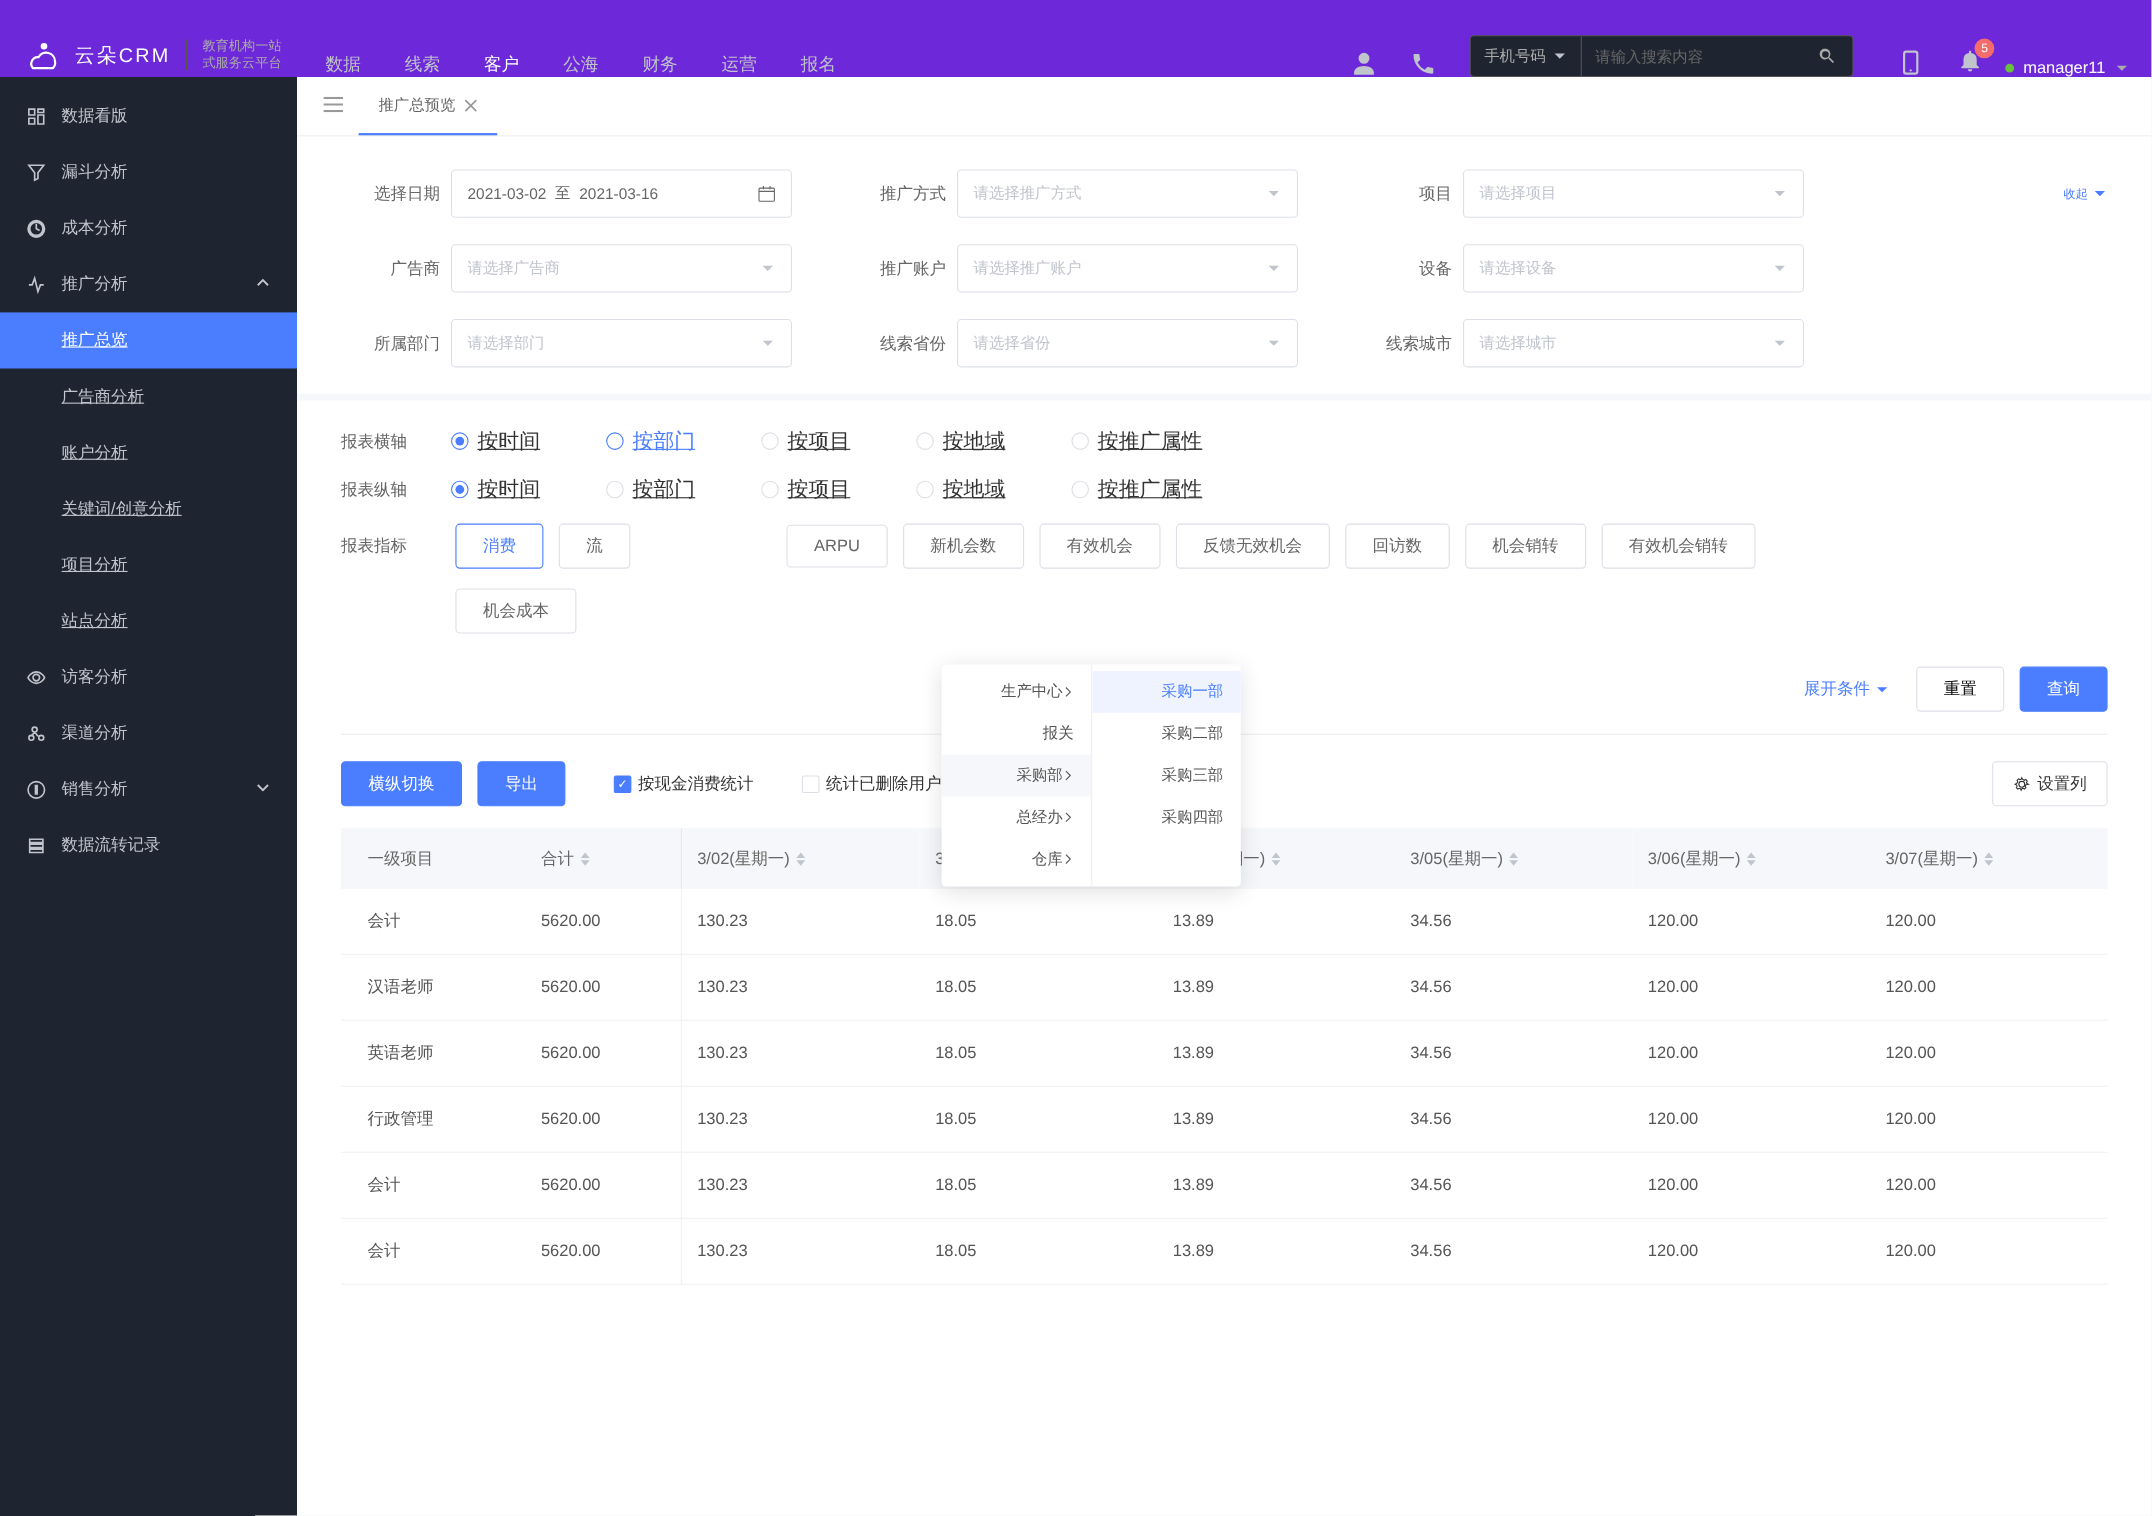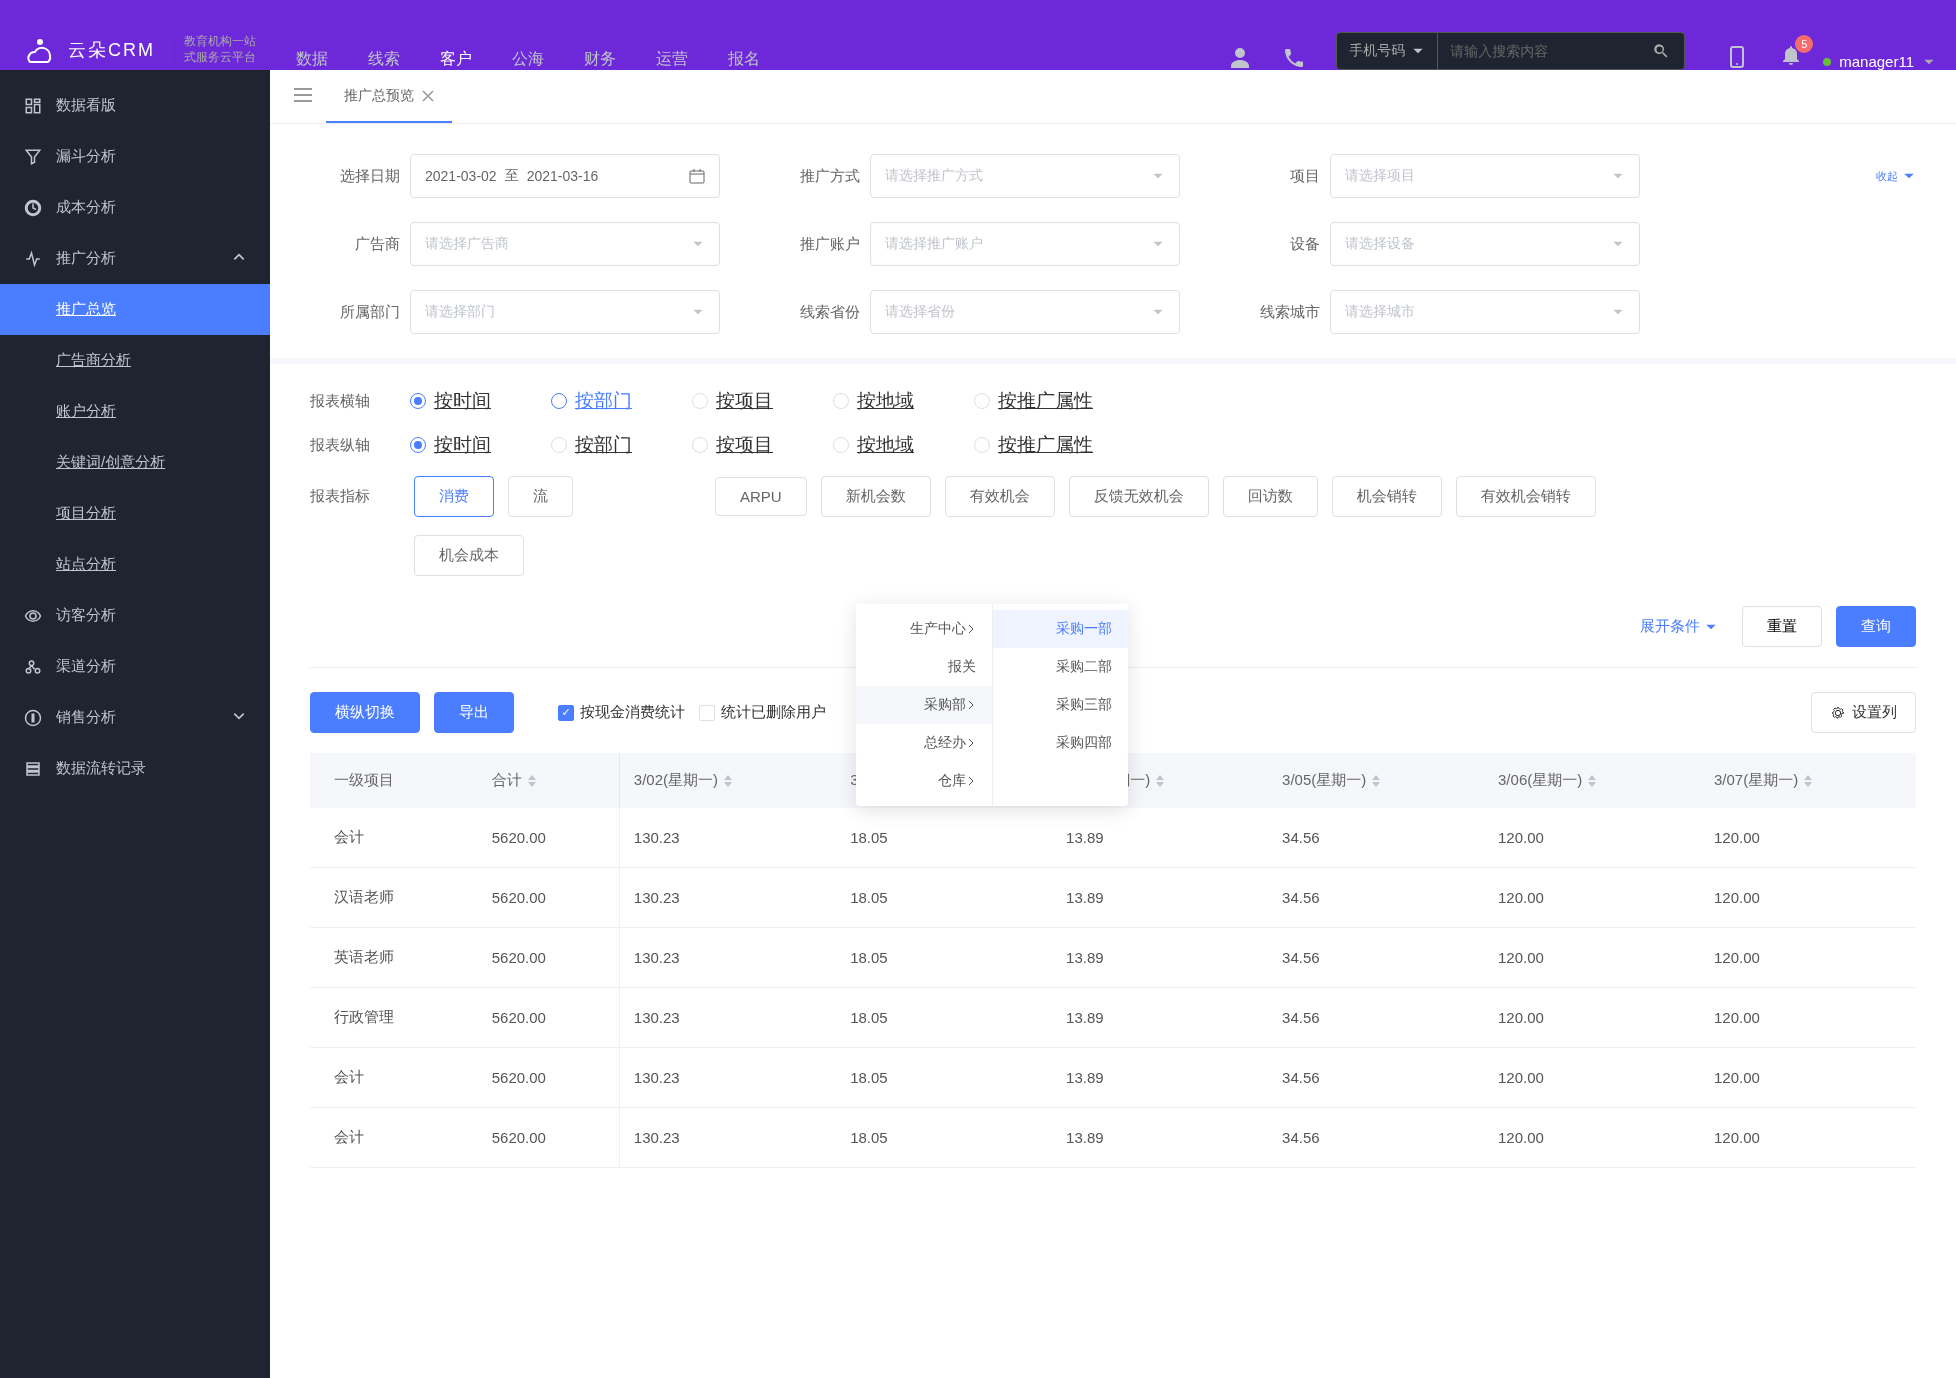--- a/index.html
+++ b/index.html
@@ -498,21 +498,21 @@
 
           <div class="divider2"></div>
 
           <div class="table-toolbar">
             <button class="btn primary">横纵切换</button>
             <button class="btn primary">导出</button>
             <label class="check-label" style="margin-left:30px;">
               <span class="checkbox checked"></span>
               <span>按现金消费统计</span>
             </label>
-            <label class="check-label" style="">
+            <label class="check-label" style="margin-left:30px;">
               <span class="checkbox"></span>
               <span>统计已删除用户</span>
             </label>
             <div class="settings-btn">
               <svg viewBox="0 0 24 24">
                   <path d="M12 8a4 4 0 1 0 0 8 4 4 0 0 0 0-8zm9 4l-2-1a7 7 0 0 0-.6-1.5l1-2-2-2-2 1A7 7 0 0 0 13 5l-1-2h-0l-1 2a7 7 0 0 0-1.5.6l-2-1-2 2 1 2A7 7 0 0 0 5 11l-2 1v0l2 1 .6 1.5-1 2 2 2 2-1 1.5.6 1 2h0l1-2 1.5-.6 2 1 2-2-1-2 .6-1.5z" fill="none" stroke="currentColor" stroke-width="1.5"></path>
                 </svg>
               <span>设置列</span>
             </div>
           </div>

